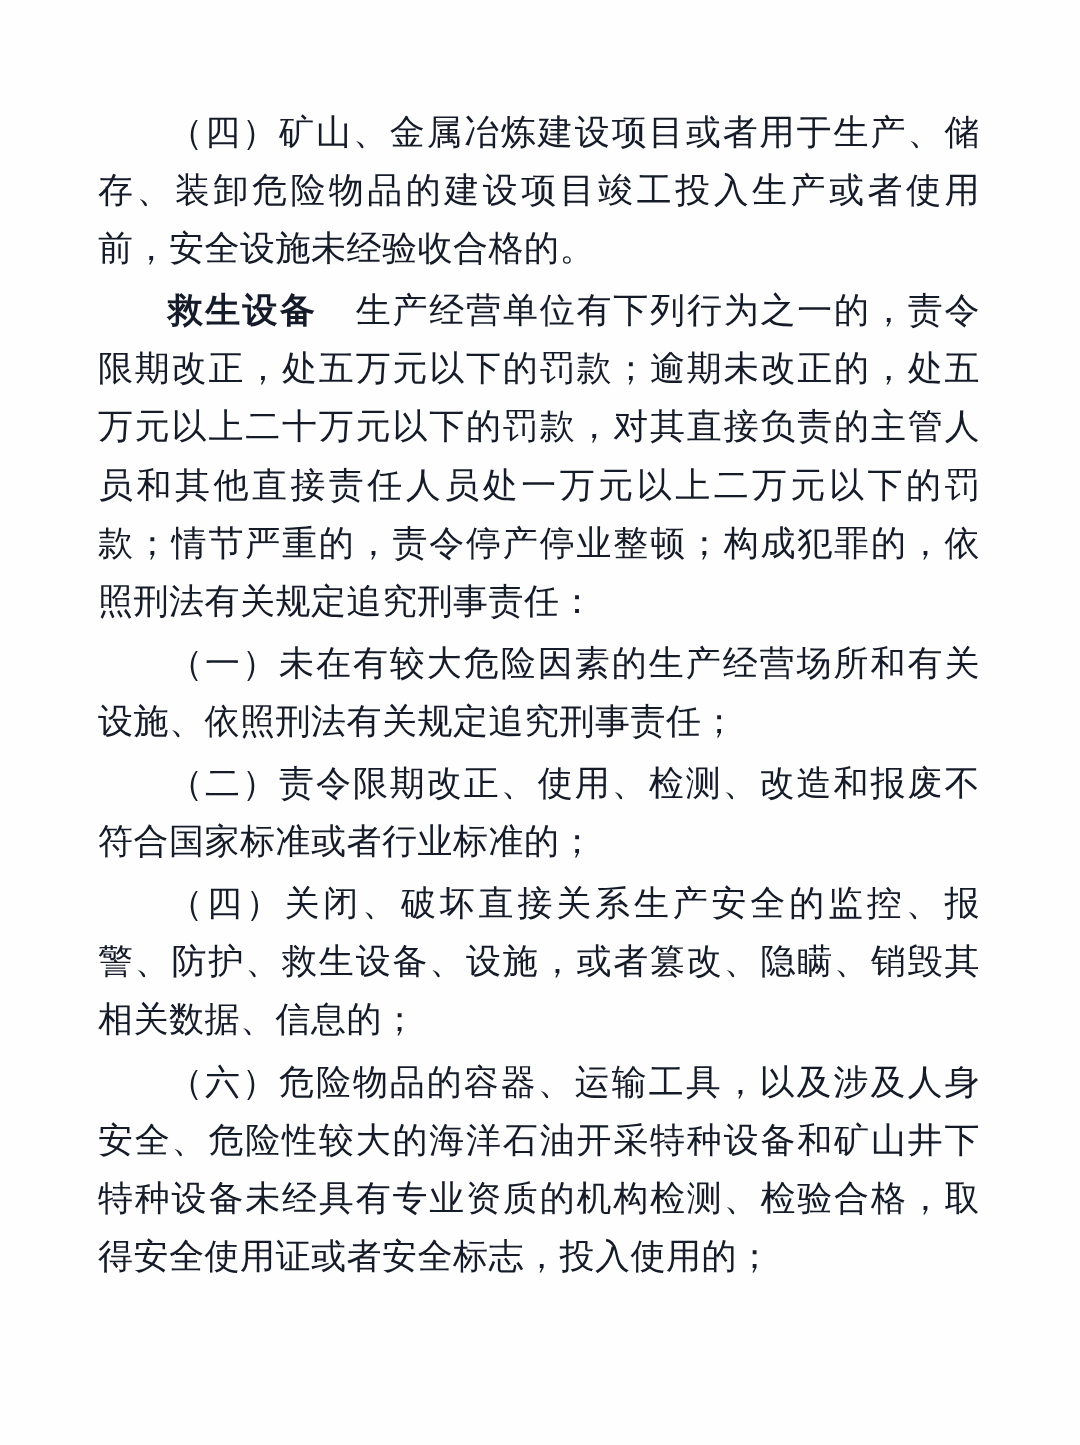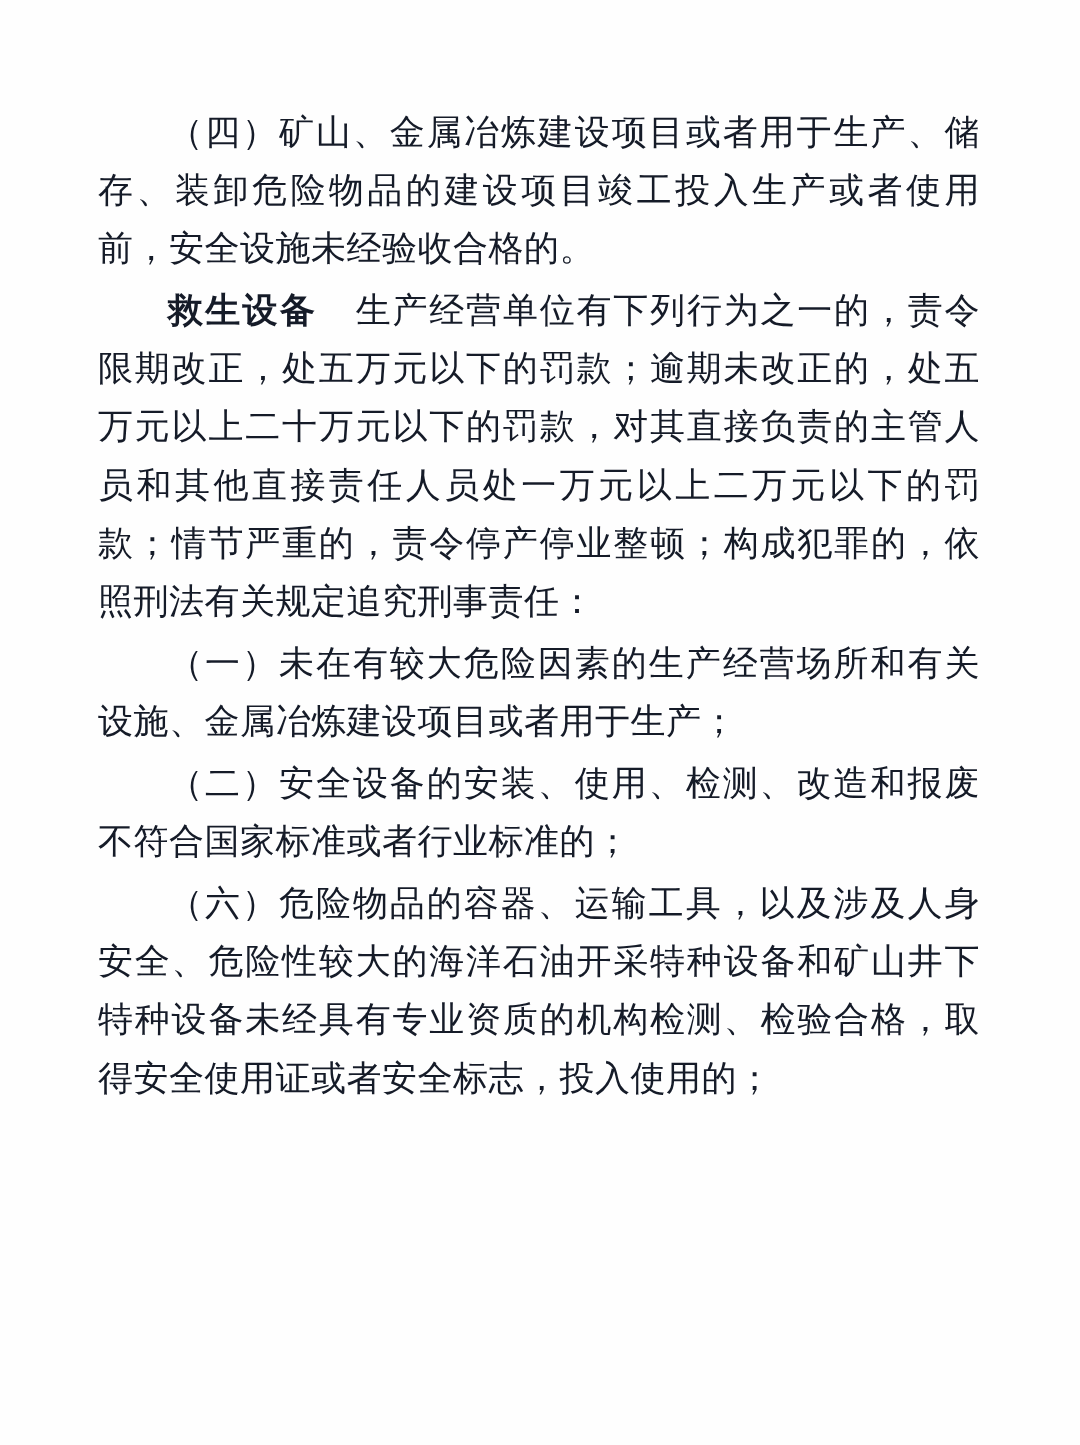--- a/index.html
+++ b/index.html
@@ -54,28 +54,31 @@
 
     <p class="para">
       <span class="after-head">（四）矿山、金属冶炼建设项目或者用于生产、储存、装卸危险物品的建设项目竣工投入生产或者使用前，安全设施未经验收合格的。</span>
     </p>
 
     <p class="para">
       <span class="article-head">救生设备</span><span class="after-head">生产经营单位有下列行为之一的，责令限期改正，处五万元以下的罚款；逾期未改正的，处五万元以上二十万元以下的罚款，对其直接负责的主管人员和其他直接责任人员处一万元以上二万元以下的罚款；情节严重的，责令停产停业整顿；构成犯罪的，依照刑法有关规定追究刑事责任：</span>
     </p>
 
     <p class="para">
-      <span class="after-head">（一）未在有较大危险因素的生产经营场所和有关设施、金属冶炼建设项目或者用于生产；</span>
+      <span class="after-head">（一）未在有较大危险因素的生产经营场所和有关设施、依照刑法有关规定追究刑事责任；</span>
     </p>
 
     <p class="para">
-      <span class="after-head">（二）安全设备的安装、使用、检测、改造和报废不符合国家标准或者行业标准的；</span>
+      <span class="after-head">（二）责令限期改正、使用、检测、改造和报废不符合国家标准或者行业标准的；</span>
     </p>
 
 
+    <p class="para">
+      <span class="after-head">（四）关闭、破坏直接关系生产安全的监控、报警、防护、救生设备、设施，或者篡改、隐瞒、销毁其相关数据、信息的；</span>
+    </p>
 
 
     <p class="para">
       <span class="after-head">（六）危险物品的容器、运输工具，以及涉及人身安全、危险性较大的海洋石油开采特种设备和矿山井下特种设备未经具有专业资质的机构检测、检验合格，取得安全使用证或者安全标志，投入使用的；</span>
     </p>
 
   </div>
 </div>
 
 </body></html>

